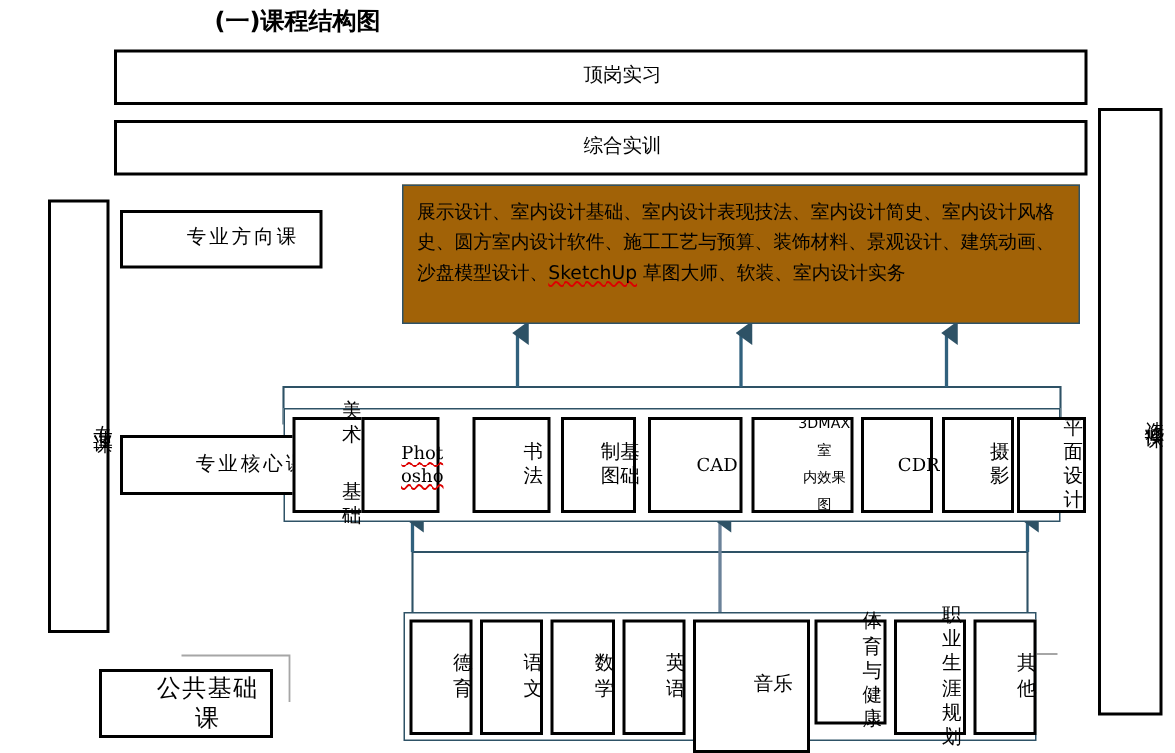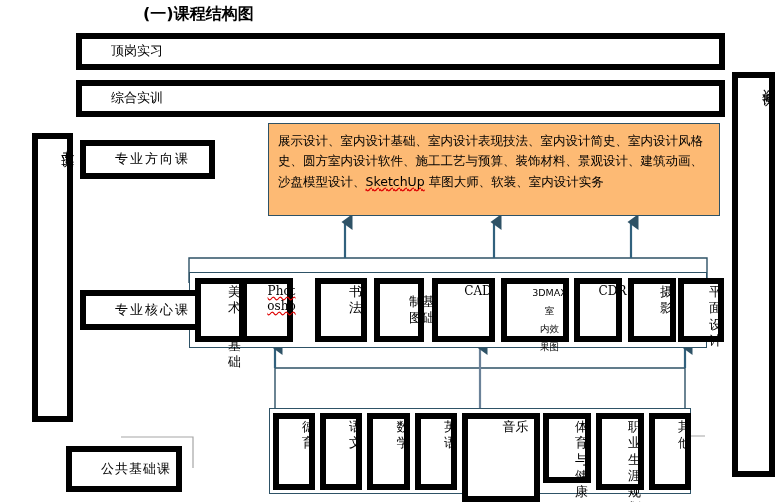--- a/index.html
+++ b/index.html
@@ -7,25 +7,25 @@
     width:783px;height:502px;
     background:#ffffff;
     font-family:"DejaVu Sans","Liberation Sans",sans-serif;
     overflow:hidden;
   }
   #stage{position:relative;width:783px;height:502px;}
 
   .box{
     position:absolute;
     box-sizing:border-box;
-    border:6px solid #000000;
+    border:2px solid #000000;
     background:#ffffff;
     display:flex;
     align-items:center;
-    justify-content:flex-start;
+    justify-content:center;
     text-align:center;
     color:#000;
     line-height:1.25;
     z-index:3;
     padding-left:29px;
   }
   .outer{
     position:absolute;
     box-sizing:border-box;
     border:1px solid #2e5266;
@@ -41,21 +41,21 @@
     position:absolute;
     left:143px;top:4px;
     font-size:16px;font-weight:bold;color:#000;
     font-family:"DejaVu Sans","Liberation Sans",sans-serif;
     z-index:5;
   }
   .para{
     position:absolute;
     box-sizing:border-box;
     border:1px solid #2e5266;
-    background:#fdba74;
+    background:#a16207;
     padding:7px 9px 5px 9px;
     font-size:12.5px;
     line-height:1.62;
     color:#000;
     text-align:left;
     z-index:3;
   }
   .misspell{
     text-decoration:underline;
     text-decoration-color:#d00;
@@ -111,21 +111,21 @@
   </div>
 
   <div class="box" style="left:80px;top:140px;width:135px;height:39px;font-size:13px;letter-spacing:2px;">
     <span>专业方向课</span>
   </div>
 
   <div class="box" style="left:80px;top:290px;width:147px;height:40px;font-size:13px;letter-spacing:2px;">
     <span>专业核心课</span>
   </div>
 
-  <div class="box" style="left:66px;top:446px;width:116px;height:46px;font-size:13px;letter-spacing:1px;">
+  <div class="box" style="left:66px;top:446px;width:116px;height:46px;font-size:16px;letter-spacing:1px;">
     <span>公共基础课</span>
   </div>
 
   <div class="box vbox" style="left:732px;top:72px;width:43px;height:405px;font-size:13px;">
     <span>选修课</span>
   </div>
 
   <div class="outer" style="left:189px;top:272px;width:518px;height:76px;"></div>
 
   <div class="box cell" style="left:195px;top:278px;width:50px;height:64px;flex-direction:column;gap:21px;">

